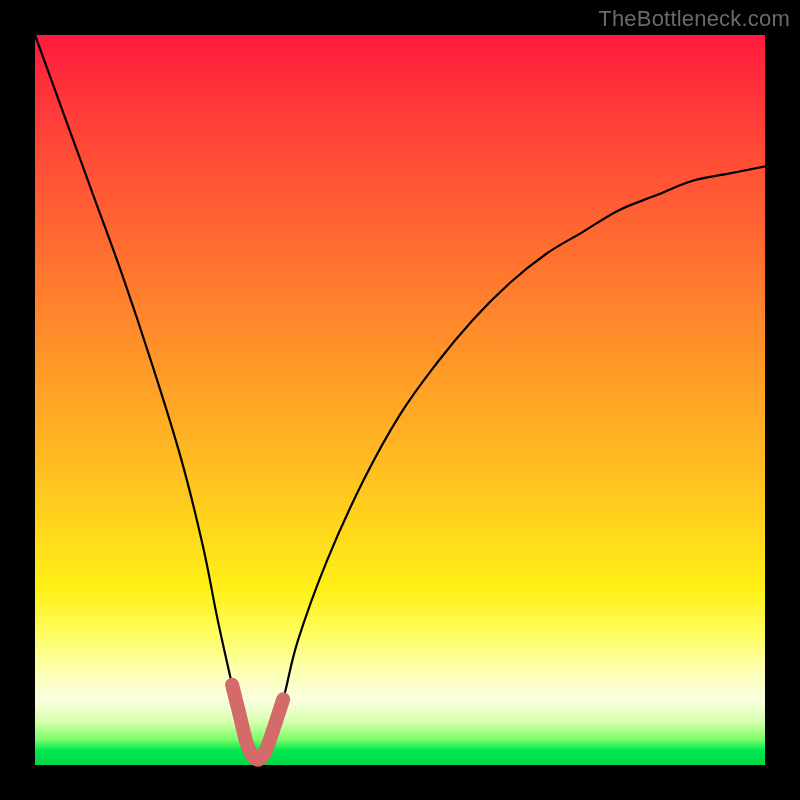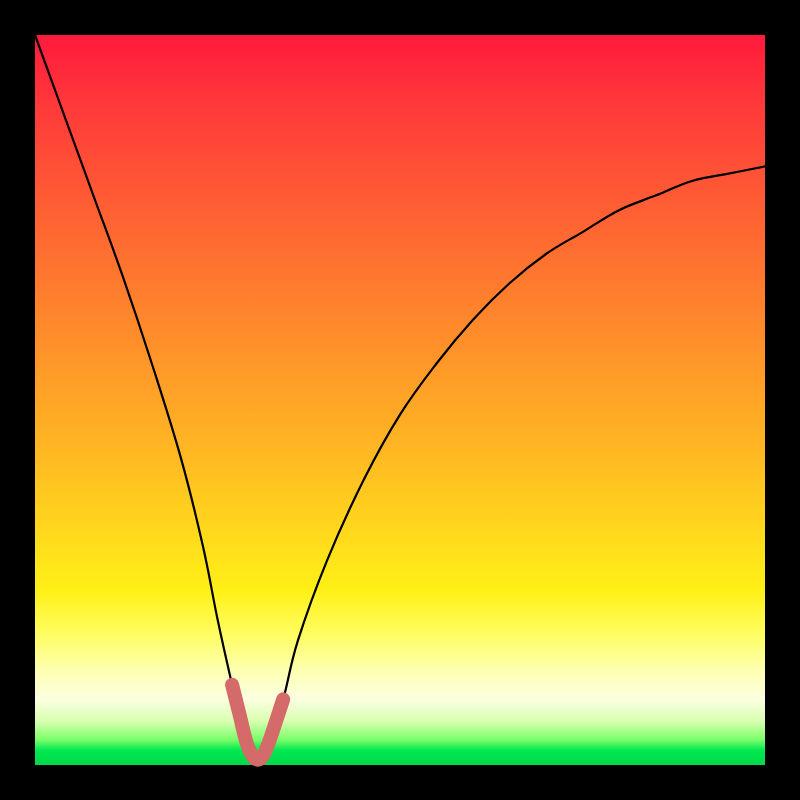--- a/index.html
+++ b/index.html
@@ -62,20 +62,21 @@
     width: 730px;
     height: 730px;
     overflow: visible;
   }
 </style>
 </head>
 <body>
 
 <div class="frame">
 
+  <div class="watermark">TheBottleneck.com</div>
 
   <div class="plot-area">
     <svg class="curve" viewBox="0 0 730 730">
       <path id="main-curve" fill="none" stroke="#000000" stroke-width="2.2" stroke-linecap="round" stroke-linejoin="round" d="M 0,0 C 5.255999999999999,14.453999999999992 18.688000000000002,51.39199999999995 29.2,80.29999999999995 C 39.711999999999996,109.20799999999996 47.888,131.692 58.4,160.60000000000002 C 68.91199999999999,189.50800000000004 77.088,210.678 87.6,240.89999999999998 C 98.112,271.12199999999996 106.288,295.6499999999999 116.8,328.49999999999994 C 127.312,361.34999999999997 136.802,390.55 146,423.40000000000003 C 155.198,456.25000000000006 161.33,482.092 167.9,511 C 174.47,539.908 177.244,559.034 182.5,584 C 187.756,608.966 193.15800000000002,632.618 197.10000000000002,649.7 C 201.04200000000003,666.782 201.77200000000002,668.388 204.4,678.9 C 207.028,689.4119999999999 209.072,700.216 211.7,708.1 C 214.32799999999997,715.984 216.37199999999999,720.072 219,722.7 C 221.62800000000001,725.3280000000001 223.67200000000003,725.3280000000001 226.3,722.7 C 228.928,720.072 229.658,718.6120000000001 233.6,708.1 C 237.542,697.588 242.94400000000002,682.6959999999999 248.20000000000002,664.3 C 253.45600000000002,645.904 254.91600000000003,630.866 262.8,605.9 C 270.684,580.934 280.174,554.508 292,525.6 C 303.826,496.692 315.36,471.58 328.5,445.3 C 341.64,419.02000000000004 351.86,400.624 365,379.6 C 378.14,358.576 388.36000000000007,345.58199999999994 401.50000000000006,328.49999999999994 C 414.64000000000004,311.41799999999995 424.86,299.154 438,284.7 C 451.14,270.246 461.36,260.02599999999995 474.5,248.2 C 487.64,236.374 497.85999999999996,228.19800000000004 510.99999999999994,219.00000000000006 C 524.14,209.80200000000008 534.36,204.98400000000004 547.5,197.10000000000002 C 560.64,189.216 570.86,181.77000000000004 584,175.20000000000005 C 597.14,168.63000000000005 607.36,165.85600000000002 620.5,160.60000000000002 C 633.64,155.34400000000002 643.86,149.942 657,146 C 670.14,142.058 680.36,141.32799999999992 693.5,138.69999999999993 C 706.64,136.07199999999995 723.43,132.71400000000006 730,131.4000000000001"></path>
       <path id="valley-highlight" fill="none" stroke="#d46a6a" stroke-width="14" stroke-linecap="round" stroke-linejoin="round" d="M 197.10000000000002,649.7 C 198.41400000000002,654.956 201.77200000000002,668.388 204.4,678.9 C 207.028,689.4119999999999 209.072,700.216 211.7,708.1 C 214.32799999999997,715.984 216.37199999999999,720.072 219,722.7 C 221.62800000000001,725.3280000000001 223.67200000000003,725.3280000000001 226.3,722.7 C 228.928,720.072 229.658,718.6120000000001 233.6,708.1 C 237.542,697.588 245.572,672.184 248.20000000000002,664.3"></path>
     </svg>
   </div>
 
 </div>
 

